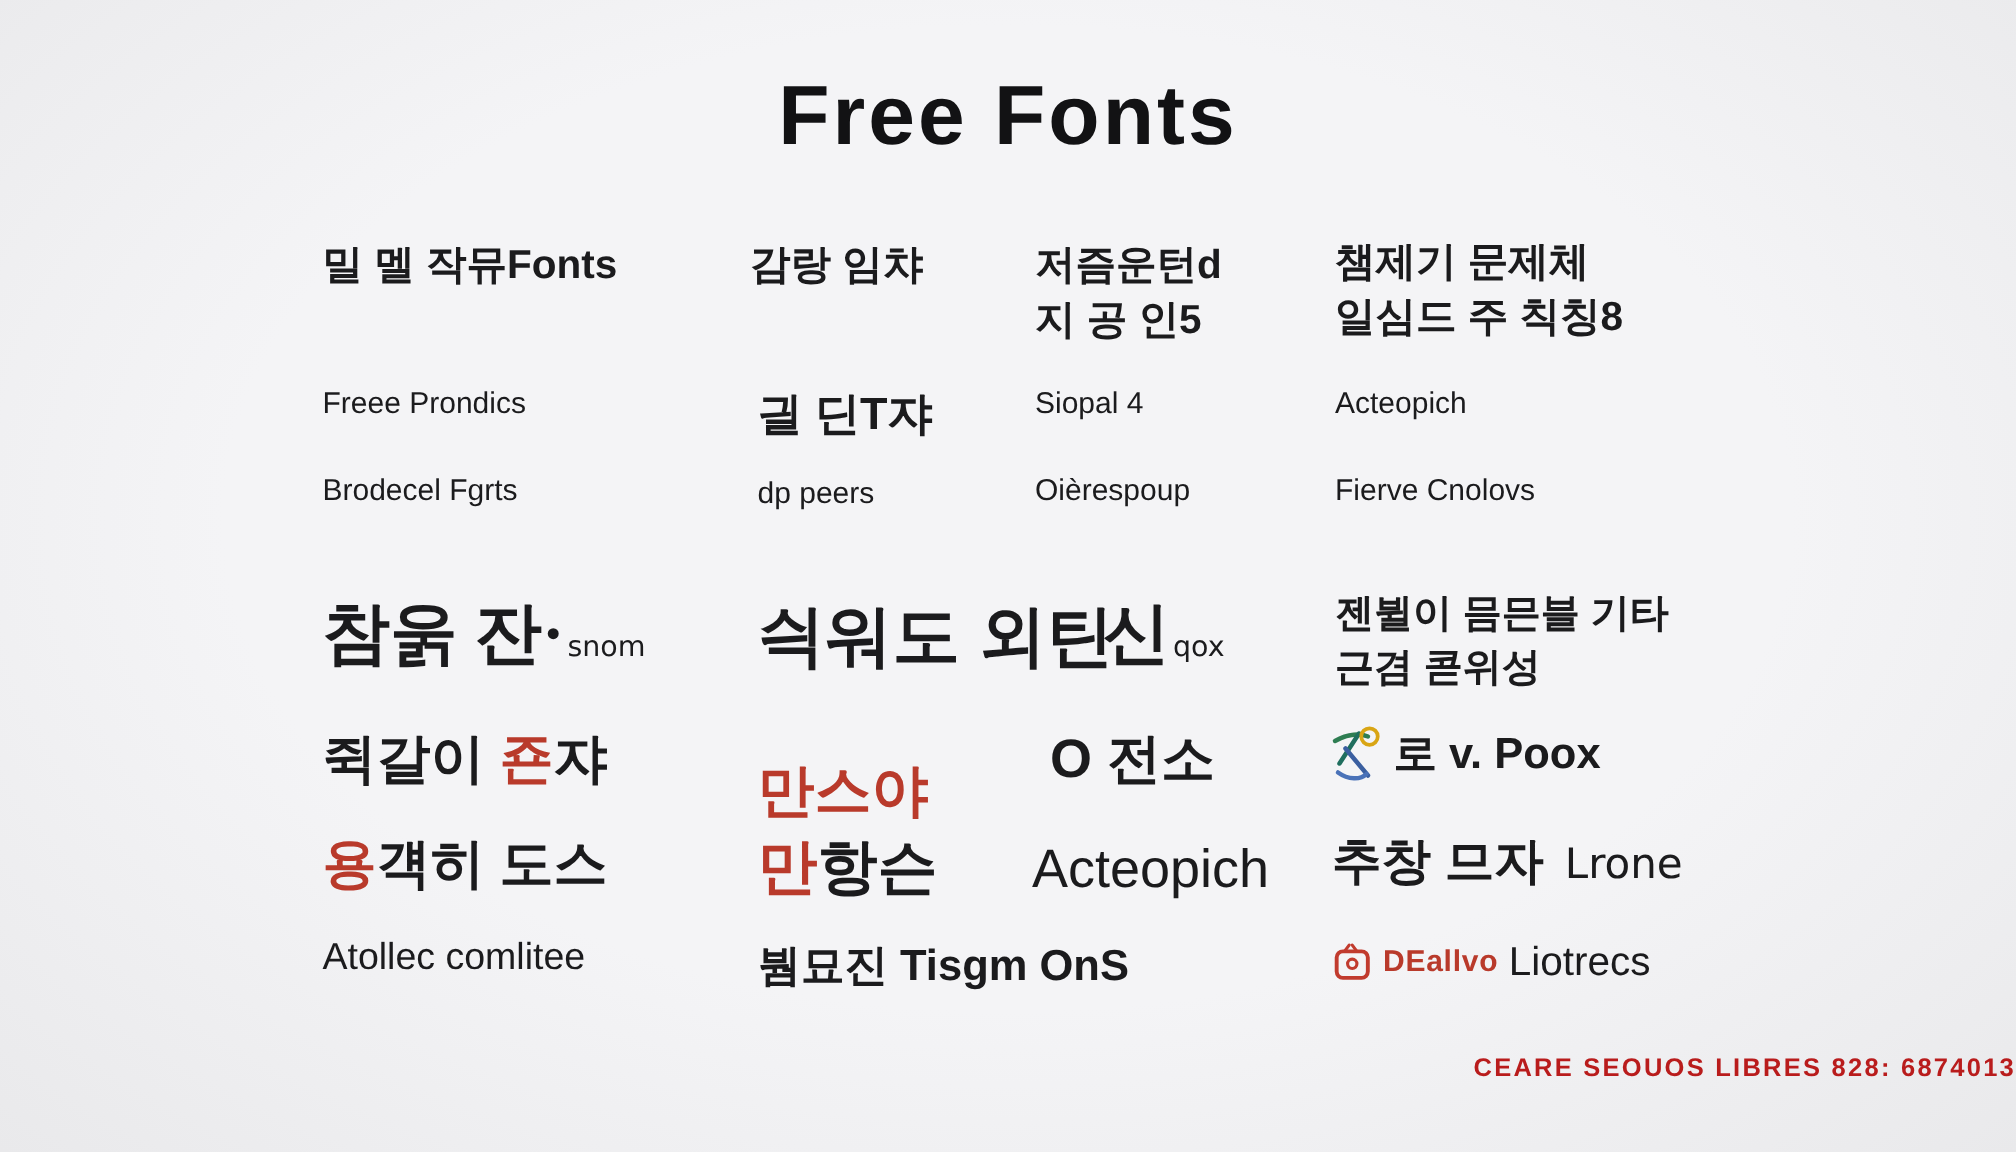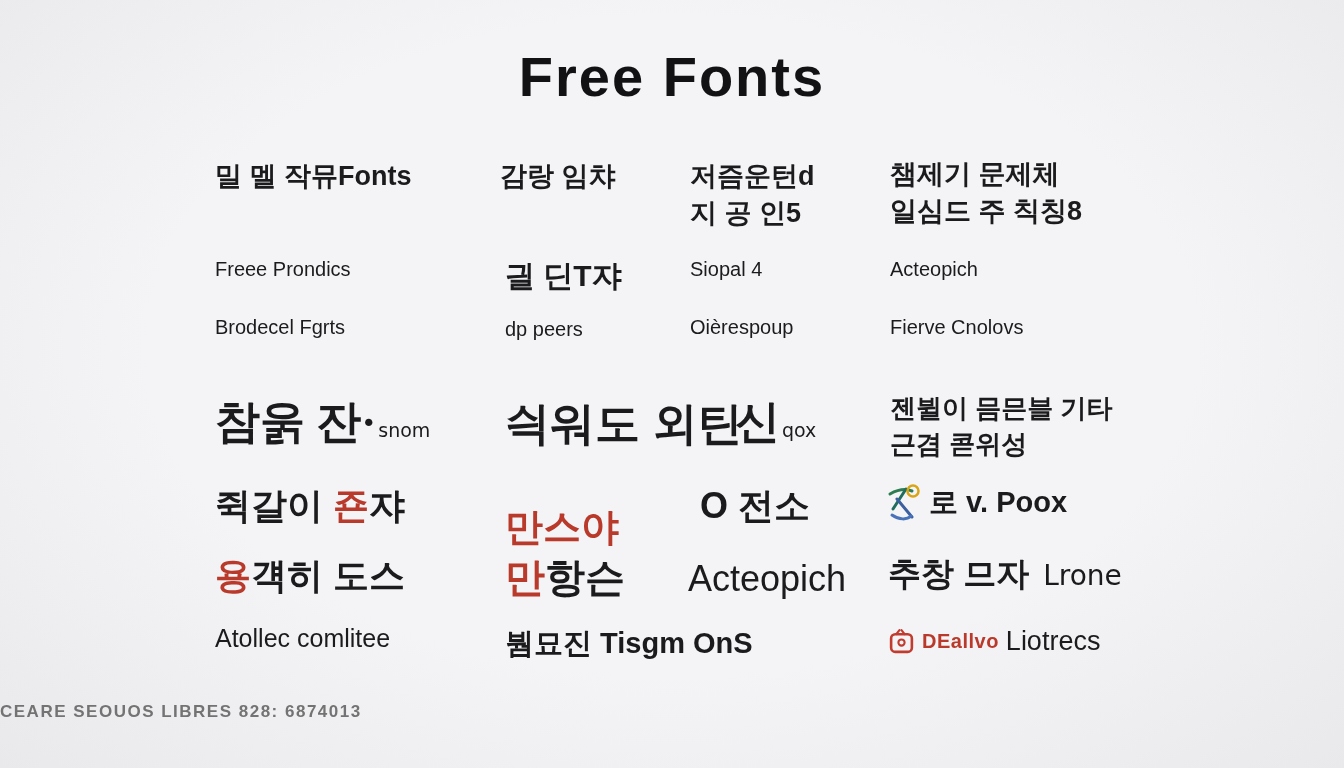--- a/index.html
+++ b/index.html
@@ -37,25 +37,25 @@
   .mix-red-big { font-size: 38px; font-weight: 800; margin-top: 20px; }
   .plain-lg { font-size: 36px; font-weight: 500; }
 
   .bold-kr { font-size: 33px; font-weight: 800; }
   .tail-light { font-size: 28px; font-weight: 400; font-family: "DejaVu Sans", sans-serif; margin-left: 14px; }
 
   .row-flex { display: flex; align-items: center; gap: 7px; }
 
   .footer-line {
     left: 0; right: 0; top: 702px;
-    text-align: left;
+    text-align: right;
     font-size: 17px;
     font-weight: 700;
     letter-spacing: 1.5px;
-    color: #737373;
+    color: #b91c1c;
   }
   svg { display: block; }
 </style>
 </head>
 <body>
 
 <div class="cell poster-title">Free Fonts</div>
 
 <div class="cell hdr" style="left:215px; top:158px;">
   <div>밀 멜 작뮤Fonts</div>

